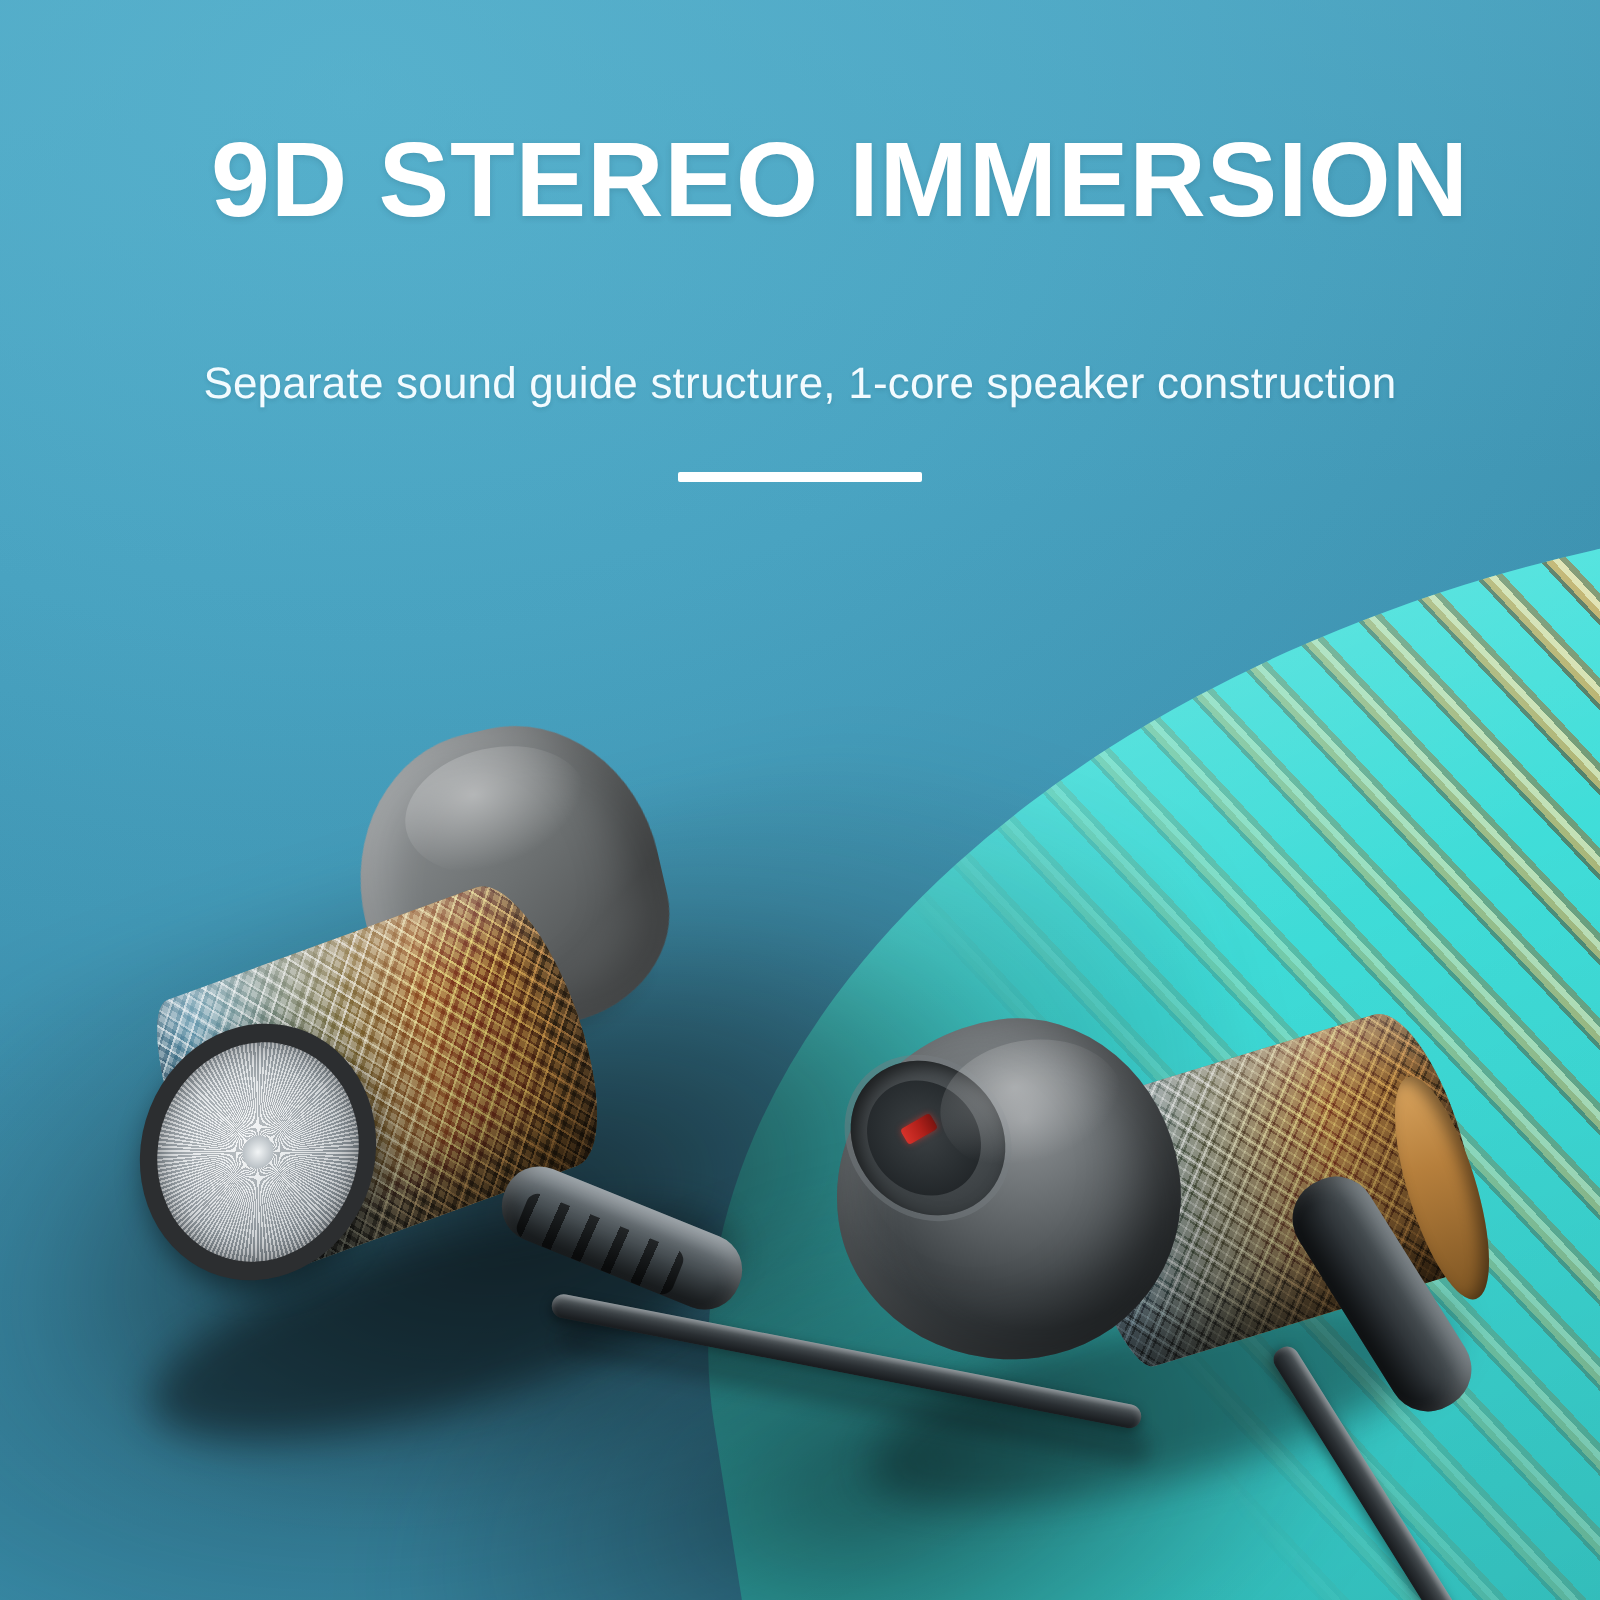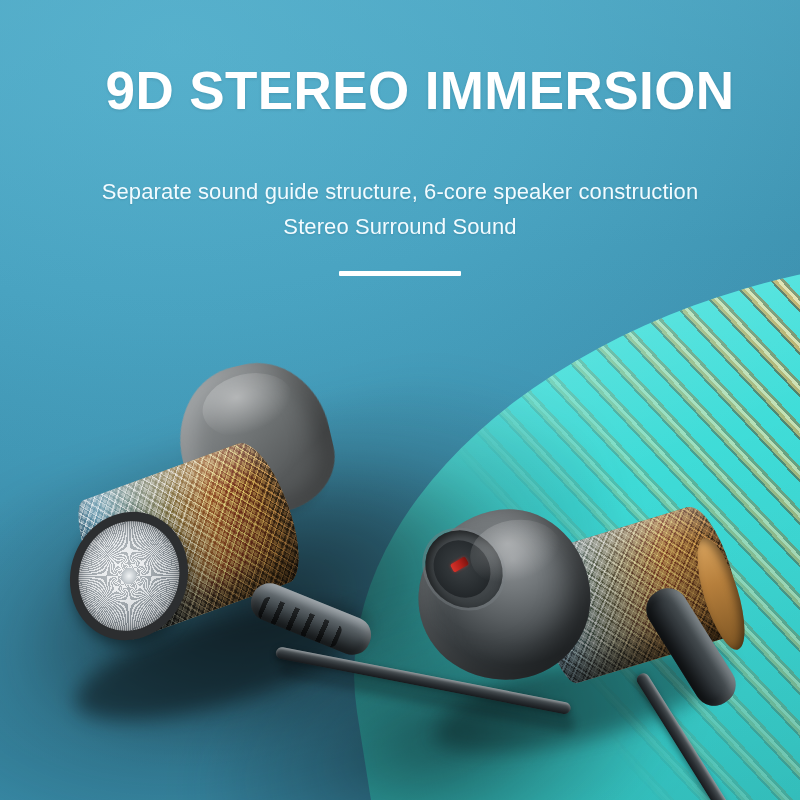--- a/index.html
+++ b/index.html
@@ -381,22 +381,21 @@
   <div class="platform-shade"></div>
 
   <div class="floor-shadow"></div>
   <div class="floor-shadow2"></div>
 
   <div class="text-block">
     <h1 class="headline">
       <span class="hl-line">9D STEREO IMMERSION</span>
     </h1>
     <p class="subtitle">
-      <span class="sub-line">Separate sound guide structure, 6-core speaker construction</span>
-      <span class="sub-line">Stereo Surround Sound</span>
+      <span class="sub-line">Separate sound guide structure, 1-core speaker construction</span>
     </p>
     <div class="divider"></div>
   </div>
 
   <div class="contact" id="contact-left"></div>
   <div class="contact" id="contact-right"></div>
 
   <div class="cable-shadow" id="cable-left-shadow"></div>
   <div class="cable" id="cable-left"></div>
   <div class="cable" id="cable-right"></div>

